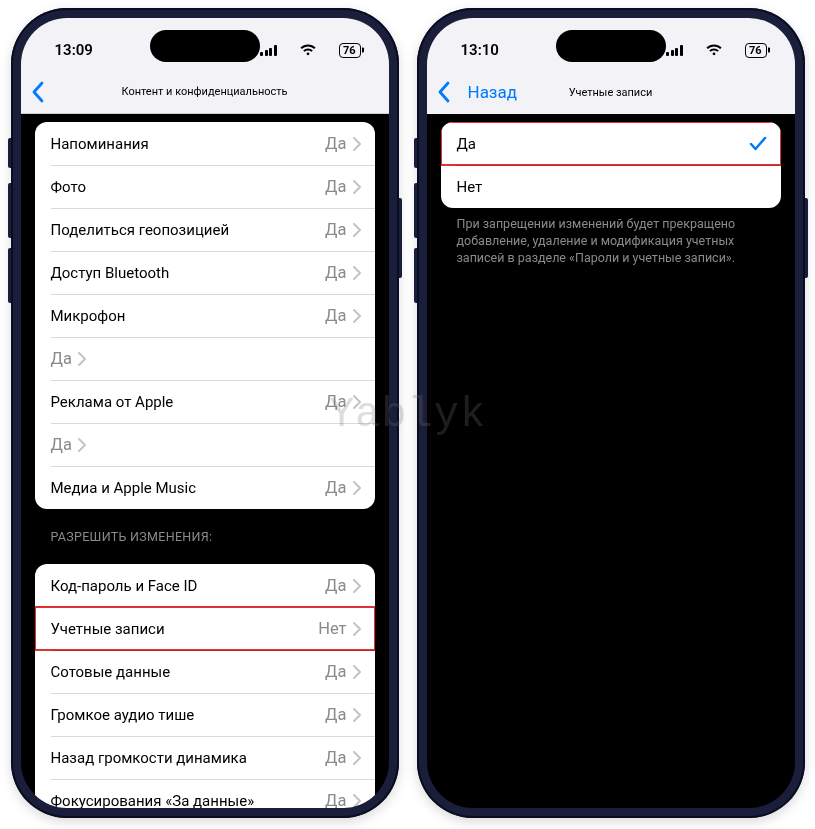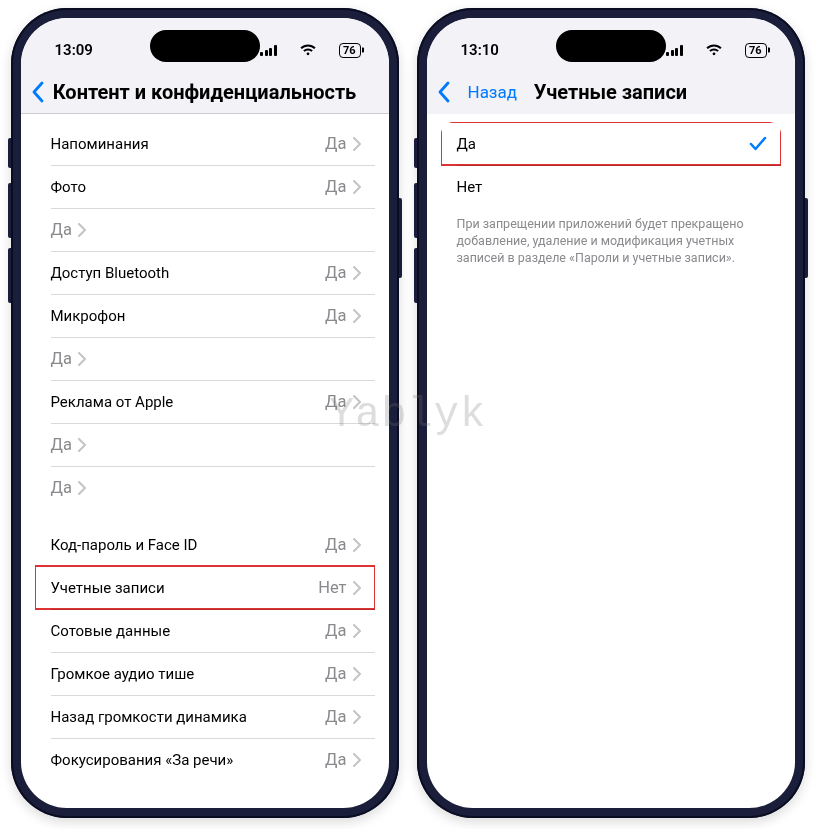--- a/index.html
+++ b/index.html
@@ -44,21 +44,21 @@
   .phone .right-btn{
     position:absolute;
     right:-3px; top:190px;
     width:3px; height:80px;
     background:#1a1e3a;
     border-radius:0 2px 2px 0;
   }
   .screen {
     width: 100%;
     height: 100%;
-    background: #ffffff;
+    background: #000000;
     border-radius: 46px;
     overflow: hidden;
     position: relative;
     display:flex;
     flex-direction:column;
   }
   .island {
     position: absolute;
     top: 12px;
     left: 50%;
@@ -118,22 +118,22 @@
     display: flex;
     align-items: center;
     color: #007aff;
     font-size: 17px;
     gap: 18px;
   }
   .nav-back svg { display:block; }
   .nav-title {
     width: 100%;
     text-align: center;
-    font-size: 20px;
-    font-weight: 700;
+    font-size: 11px;
+    font-weight: 400;
     color: #000;
   }
   .content { flex:1; overflow-y:auto; padding: 0 14px 20px 14px; }
   .content::-webkit-scrollbar{display:none}
   .group {
     background:#fff;
     border-radius:12px;
     margin-top: 14px;
     overflow:hidden;
   }
@@ -246,20 +246,21 @@
           <div class="row">
             <span class="row-label">Фото</span>
             <span class="row-value">Да</span>
             <span class="chevron">
               <svg width="8" height="14" viewBox="0 0 8 14">
                 <path d="M1 1l6 6-6 6" stroke="#c4c4c8" stroke-width="2" fill="none" stroke-linecap="round" stroke-linejoin="round"></path>
               </svg>
             </span>
           </div>
           <div class="row">
+            <span class="row-label">Поделиться геопозицией</span>
             <span class="row-value">Да</span>
             <span class="chevron">
               <svg width="8" height="14" viewBox="0 0 8 14">
                 <path d="M1 1l6 6-6 6" stroke="#c4c4c8" stroke-width="2" fill="none" stroke-linecap="round" stroke-linejoin="round"></path>
               </svg>
             </span>
           </div>
           <div class="row">
             <span class="row-label">Доступ Bluetooth</span>
             <span class="row-value">Да</span>
@@ -297,28 +298,30 @@
           </div>
           <div class="row">
             <span class="row-value">Да</span>
             <span class="chevron">
               <svg width="8" height="14" viewBox="0 0 8 14">
                 <path d="M1 1l6 6-6 6" stroke="#c4c4c8" stroke-width="2" fill="none" stroke-linecap="round" stroke-linejoin="round"></path>
               </svg>
             </span>
           </div>
           <div class="row">
+            <span class="row-label">Медиа и Apple Music</span>
             <span class="row-value">Да</span>
             <span class="chevron">
               <svg width="8" height="14" viewBox="0 0 8 14">
                 <path d="M1 1l6 6-6 6" stroke="#c4c4c8" stroke-width="2" fill="none" stroke-linecap="round" stroke-linejoin="round"></path>
               </svg>
             </span>
           </div>
         </div>
+      <div class="section-header">Разрешить изменения:</div>
       <div class="group" id="left-group2">
           <div class="row">
             <span class="row-label">Код-пароль и Face ID</span>
             <span class="row-value">Да</span>
             <span class="chevron">
               <svg width="8" height="14" viewBox="0 0 8 14">
                 <path d="M1 1l6 6-6 6" stroke="#c4c4c8" stroke-width="2" fill="none" stroke-linecap="round" stroke-linejoin="round"></path>
               </svg>
             </span>
           </div>
@@ -352,21 +355,21 @@
           <div class="row">
             <span class="row-label">Назад громкости динамика</span>
             <span class="row-value">Да</span>
             <span class="chevron">
               <svg width="8" height="14" viewBox="0 0 8 14">
                 <path d="M1 1l6 6-6 6" stroke="#c4c4c8" stroke-width="2" fill="none" stroke-linecap="round" stroke-linejoin="round"></path>
               </svg>
             </span>
           </div>
           <div class="row">
-            <span class="row-label">Фокусирования «За речи»</span>
+            <span class="row-label">Фокусирования «За данные»</span>
             <span class="row-value">Да</span>
             <span class="chevron">
               <svg width="8" height="14" viewBox="0 0 8 14">
                 <path d="M1 1l6 6-6 6" stroke="#c4c4c8" stroke-width="2" fill="none" stroke-linecap="round" stroke-linejoin="round"></path>
               </svg>
             </span>
           </div>
         </div>
     </div>
   </div>
@@ -414,18 +417,18 @@
             <span class="checkmark">
               <svg width="18" height="16" viewBox="0 0 18 16">
                 <path d="M2 8l4.5 5L16 2" stroke="#007aff" stroke-width="2.5" fill="none" stroke-linecap="round" stroke-linejoin="round"></path>
               </svg>
             </span>
           </div>
           <div class="row">
             <span class="row-label">Нет</span>
           </div>
         </div>
-      <div class="footer-text">При запрещении приложений будет прекращено добавление, удаление и модификация учетных записей в разделе «Пароли и учетные записи».</div>
+      <div class="footer-text">При запрещении изменений будет прекращено добавление, удаление и модификация учетных записей в разделе «Пароли и учетные записи».</div>
     </div>
   </div>
 </div>
 
 <div class="watermark">Yablyk</div>
 
 </body></html>

